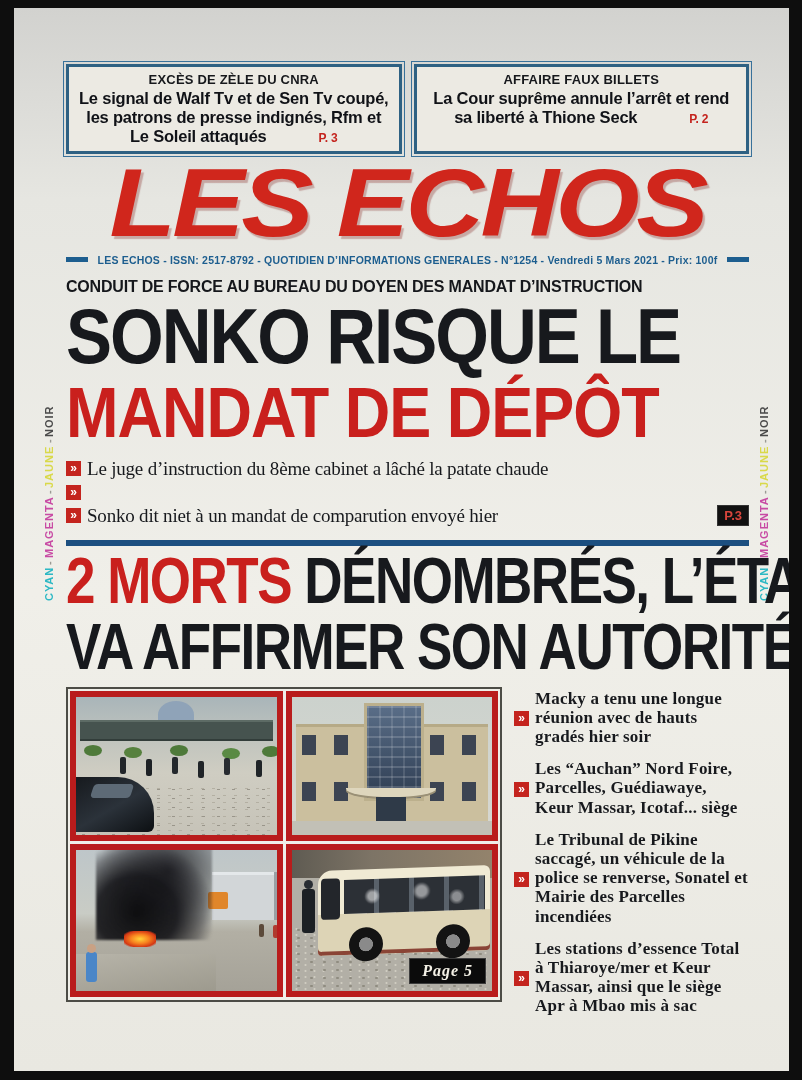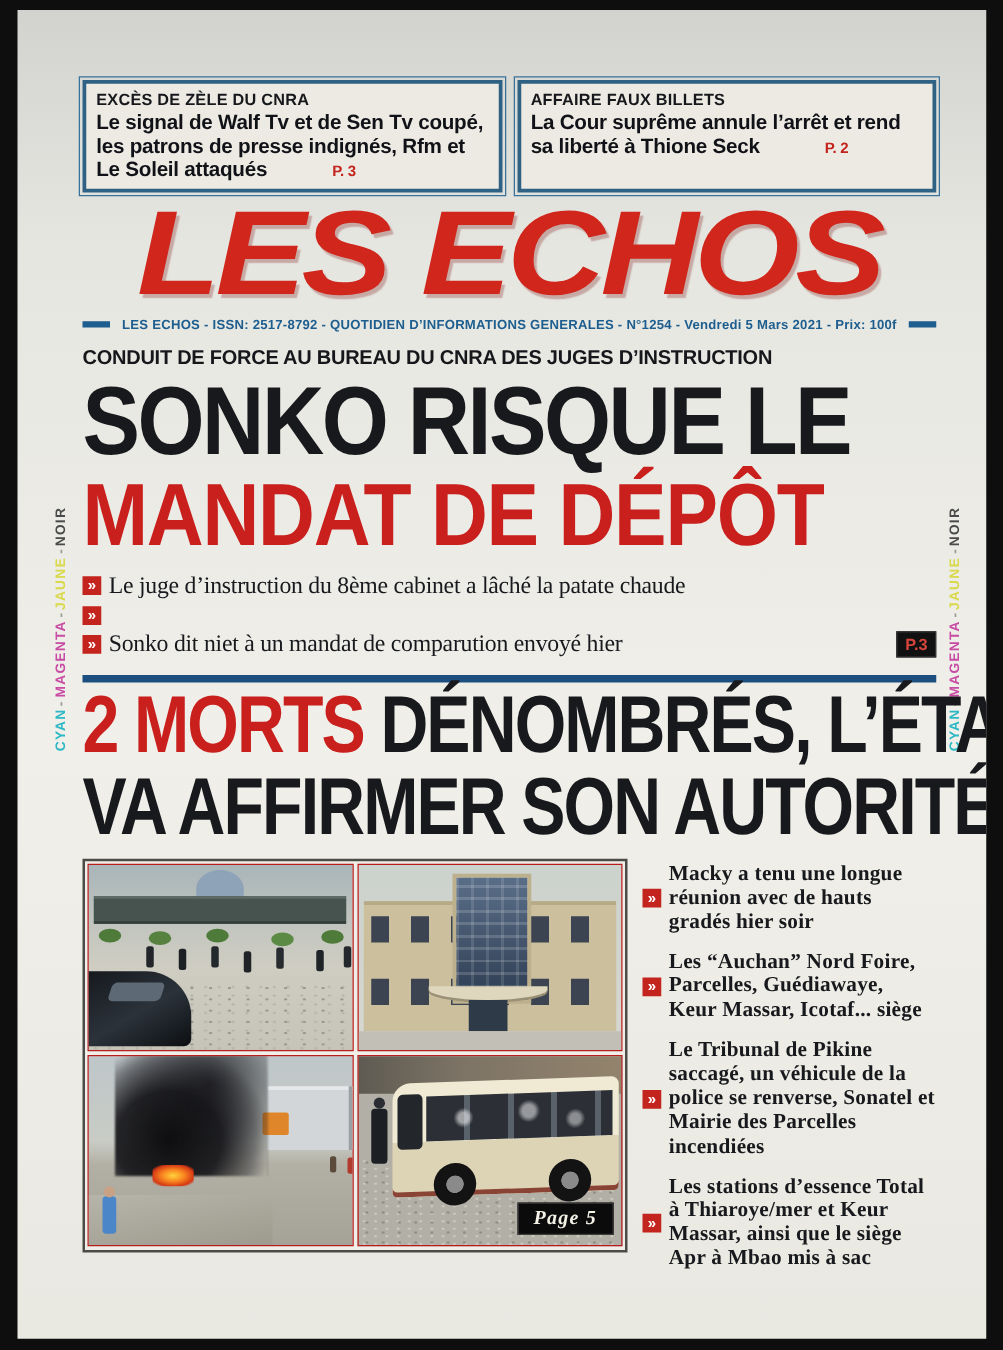--- a/index.html
+++ b/index.html
@@ -20,21 +20,21 @@
     writing-mode:vertical-rl;transform:rotate(180deg);
     font-size:11px;font-weight:bold;letter-spacing:1px;white-space:nowrap;
   }
   .reg-left{left:26px;}
   .reg-right{right:16px;}
   .c-cyan{color:#2cb8c4;} .c-magenta{color:#c84ba4;} .c-jaune{color:#d9d94a;} .c-noir{color:#4a4a4a;}
   .c-sep{color:#9a9a94;margin:2px 0;}
   
   .content{position:absolute;left:52px;right:40px;top:0;bottom:0;}
   
-  .teaser-row{display:flex;gap:12px;margin-top:56px;}
+  .teaser-row{display:flex;gap:12px;margin-top:56px;text-align:center;}
   .teaser{
     flex:1;background:#eceae3;
     border:3px solid #2e6183;outline:1px solid #38719a;outline-offset:2px;
     padding:5px 8px 6px 8px;min-height:72px;
   }
   .teaser-kicker{font-size:13px;font-weight:bold;color:#16181c;letter-spacing:.2px;margin-bottom:2px;}
   .teaser-text{font-size:16.5px;font-weight:bold;color:#101217;line-height:1.14;letter-spacing:-.2px;}
   .teaser-text .pref{color:#c4241e;font-size:12px;font-weight:bold;margin-left:8px;padding-left:44px;}
   
   .masthead{margin-top:6px;text-align:center;}
@@ -74,21 +74,21 @@
   .kicker2{font-size:15px;font-weight:bold;color:#15171b;margin-top:16px;white-space:nowrap;}
   .hl2{margin-top:2px;transform:scaleY(1.22);transform-origin:top left;margin-bottom:30px;}
   .hl2 .line{font-size:53px;font-weight:bold;letter-spacing:-1.5px;line-height:1.02;white-space:nowrap;color:#17191d;}
   .hl2 .red{color:#c9201d;}
   
   .lower{display:flex;gap:12px;margin-top:4px;}
   .photo-grid{
     flex:0 0 428px;display:grid;grid-template-columns:1fr 1fr;grid-template-rows:150px 153px;
     gap:3px;background:#efeee8;border:2px solid #4c4c46;padding:2px;height:307px;
   }
-  .ph{position:relative;overflow:hidden;border:1px solid #b91c1c;}
+  .ph{position:relative;overflow:hidden;border:6px solid #b91c1c;}
   
   .ph1{background:linear-gradient(180deg,#a9b5b9 0%,#c0c4be 30%,#cfcdc2 55%,#c6c3b8 100%);}
   .ph1 .arch{position:absolute;top:3%;left:41%;width:18%;height:20%;border-radius:50% 50% 0 0;background:#8fa3b8;}
   .ph1 .banner{position:absolute;top:17%;left:2%;right:2%;height:15%;background:#46534f;box-shadow:inset 0 2px 0 #5d6b65,inset 0 -2px 0 #323d3a;}
   .ph1 .trees{position:absolute;top:35%;left:4%;width:18px;height:11px;border-radius:50%;background:#4e7a3a;
     box-shadow:40px 2px 0 #56813e,86px 0 0 #4e7a3a,138px 3px 0 #5a8a44,178px 1px 0 #4e7a3a;}
   .ph1 .crowd{position:absolute;top:44%;left:22%;width:6px;height:17px;border-radius:2px;background:#22262a;
     box-shadow:26px 2px 0 #1d2125,52px 0 0 #23282c,78px 4px 0 #202428,104px 1px 0 #272b30,136px 3px 0 #1f2428,158px 0 0 #24282d;}
   .ph1 .ground{position:absolute;left:0;right:0;bottom:0;height:36%;
     background-image:radial-gradient(#99958a 1px,transparent 1.5px),radial-gradient(#b3afa2 1px,transparent 1.5px);
@@ -200,21 +200,21 @@
 
     <div class="masthead">
       <div class="mast-title">LES ECHOS</div>
       <div class="mast-info-row">
         <span class="mast-bar"></span>
         <span class="mast-info">LES ECHOS - ISSN: 2517-8792 - QUOTIDIEN D’INFORMATIONS GENERALES - N°1254 - Vendredi 5 Mars 2021 - Prix: 100f</span>
         <span class="mast-bar"></span>
       </div>
     </div>
 
-    <div class="kicker">CONDUIT DE FORCE AU BUREAU DU CNRA DES JUGES D’INSTRUCTION</div>
+    <div class="kicker">CONDUIT DE FORCE AU BUREAU DU DOYEN DES MANDAT D’INSTRUCTION</div>
     <div class="hl1">
       <div class="hl1-l1">SONKO RISQUE LE</div>
       <div class="hl1-l2">MANDAT DE DÉPÔT</div>
     </div>
 
     <div class="lead-bullets">
       <div class="bullet-row">
         <span class="marker">»</span>
         <span class="bullet-text">Le juge d’instruction du 8ème cabinet a lâché la patate chaude</span>
       </div>

